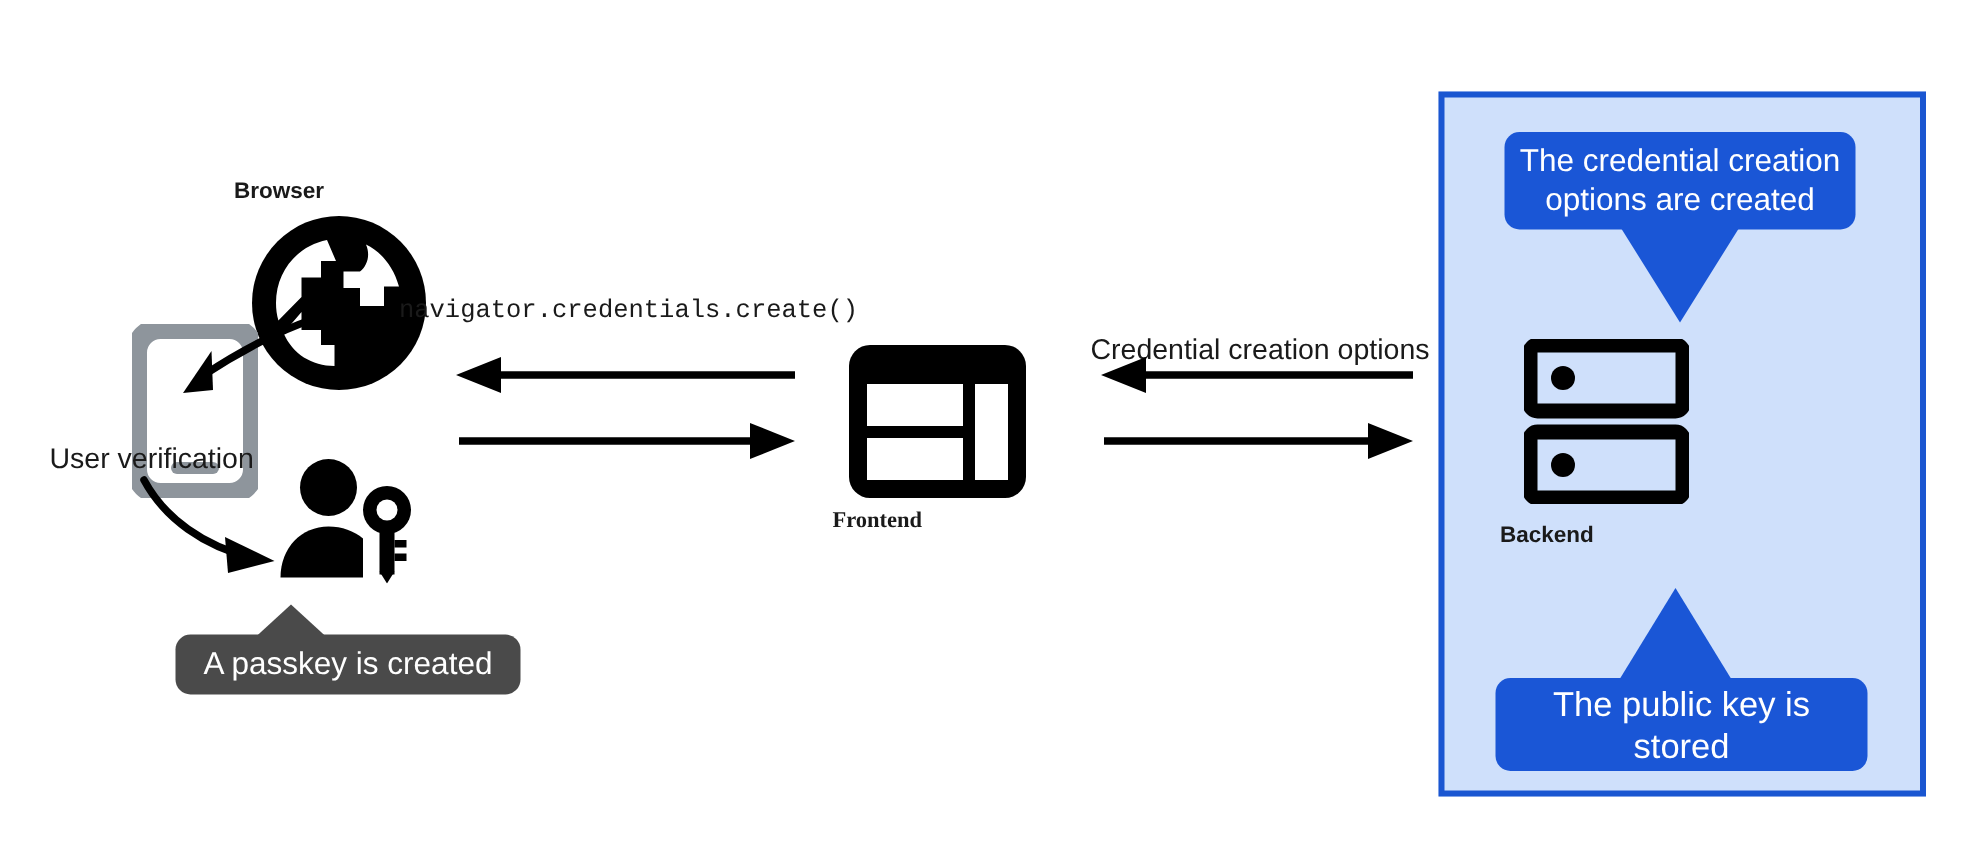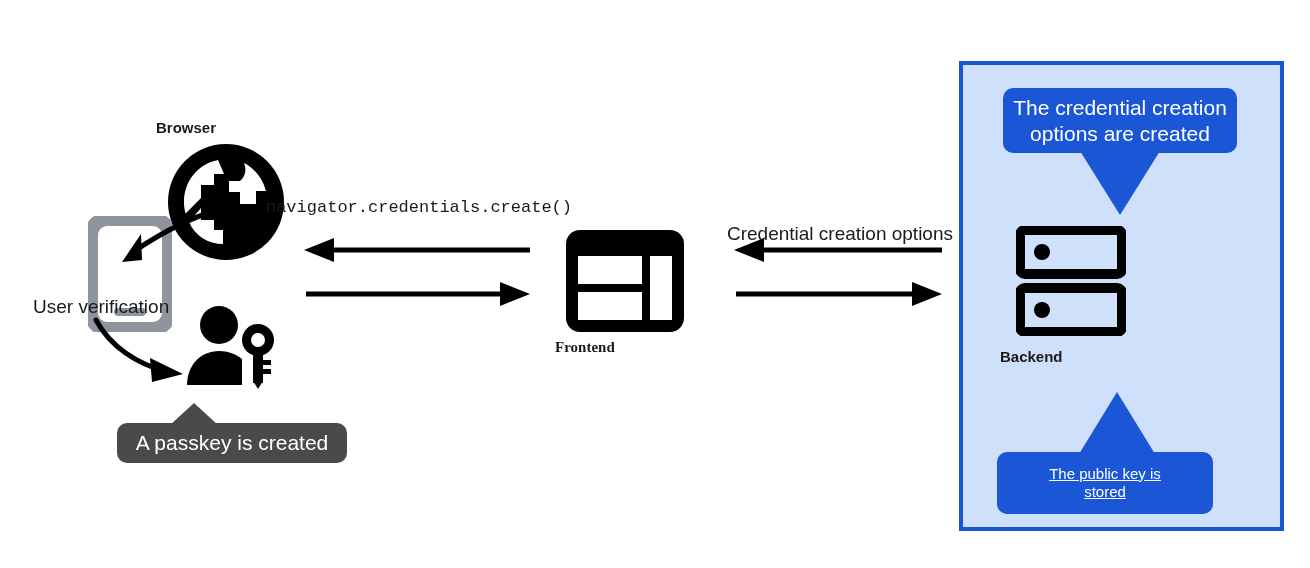--- a/index.html
+++ b/index.html
@@ -51,24 +51,23 @@
   #callout-top {
     left: 1003px;
     top: 88px;
     width: 234px;
     height: 65px;
     font-size: 21px;
   }
   #callout-bottom {
     left: 997px;
     top: 452px;
-    width: 216px;
+    width: 248px;
     height: 62px;
-    font-size: 15px;
-    text-decoration: underline;
+    font-size: 23px;
   }
   #callout-passkey {
     left: 117px;
     top: 423px;
     width: 230px;
     height: 40px;
     font-size: 21px;
   }
 
   

